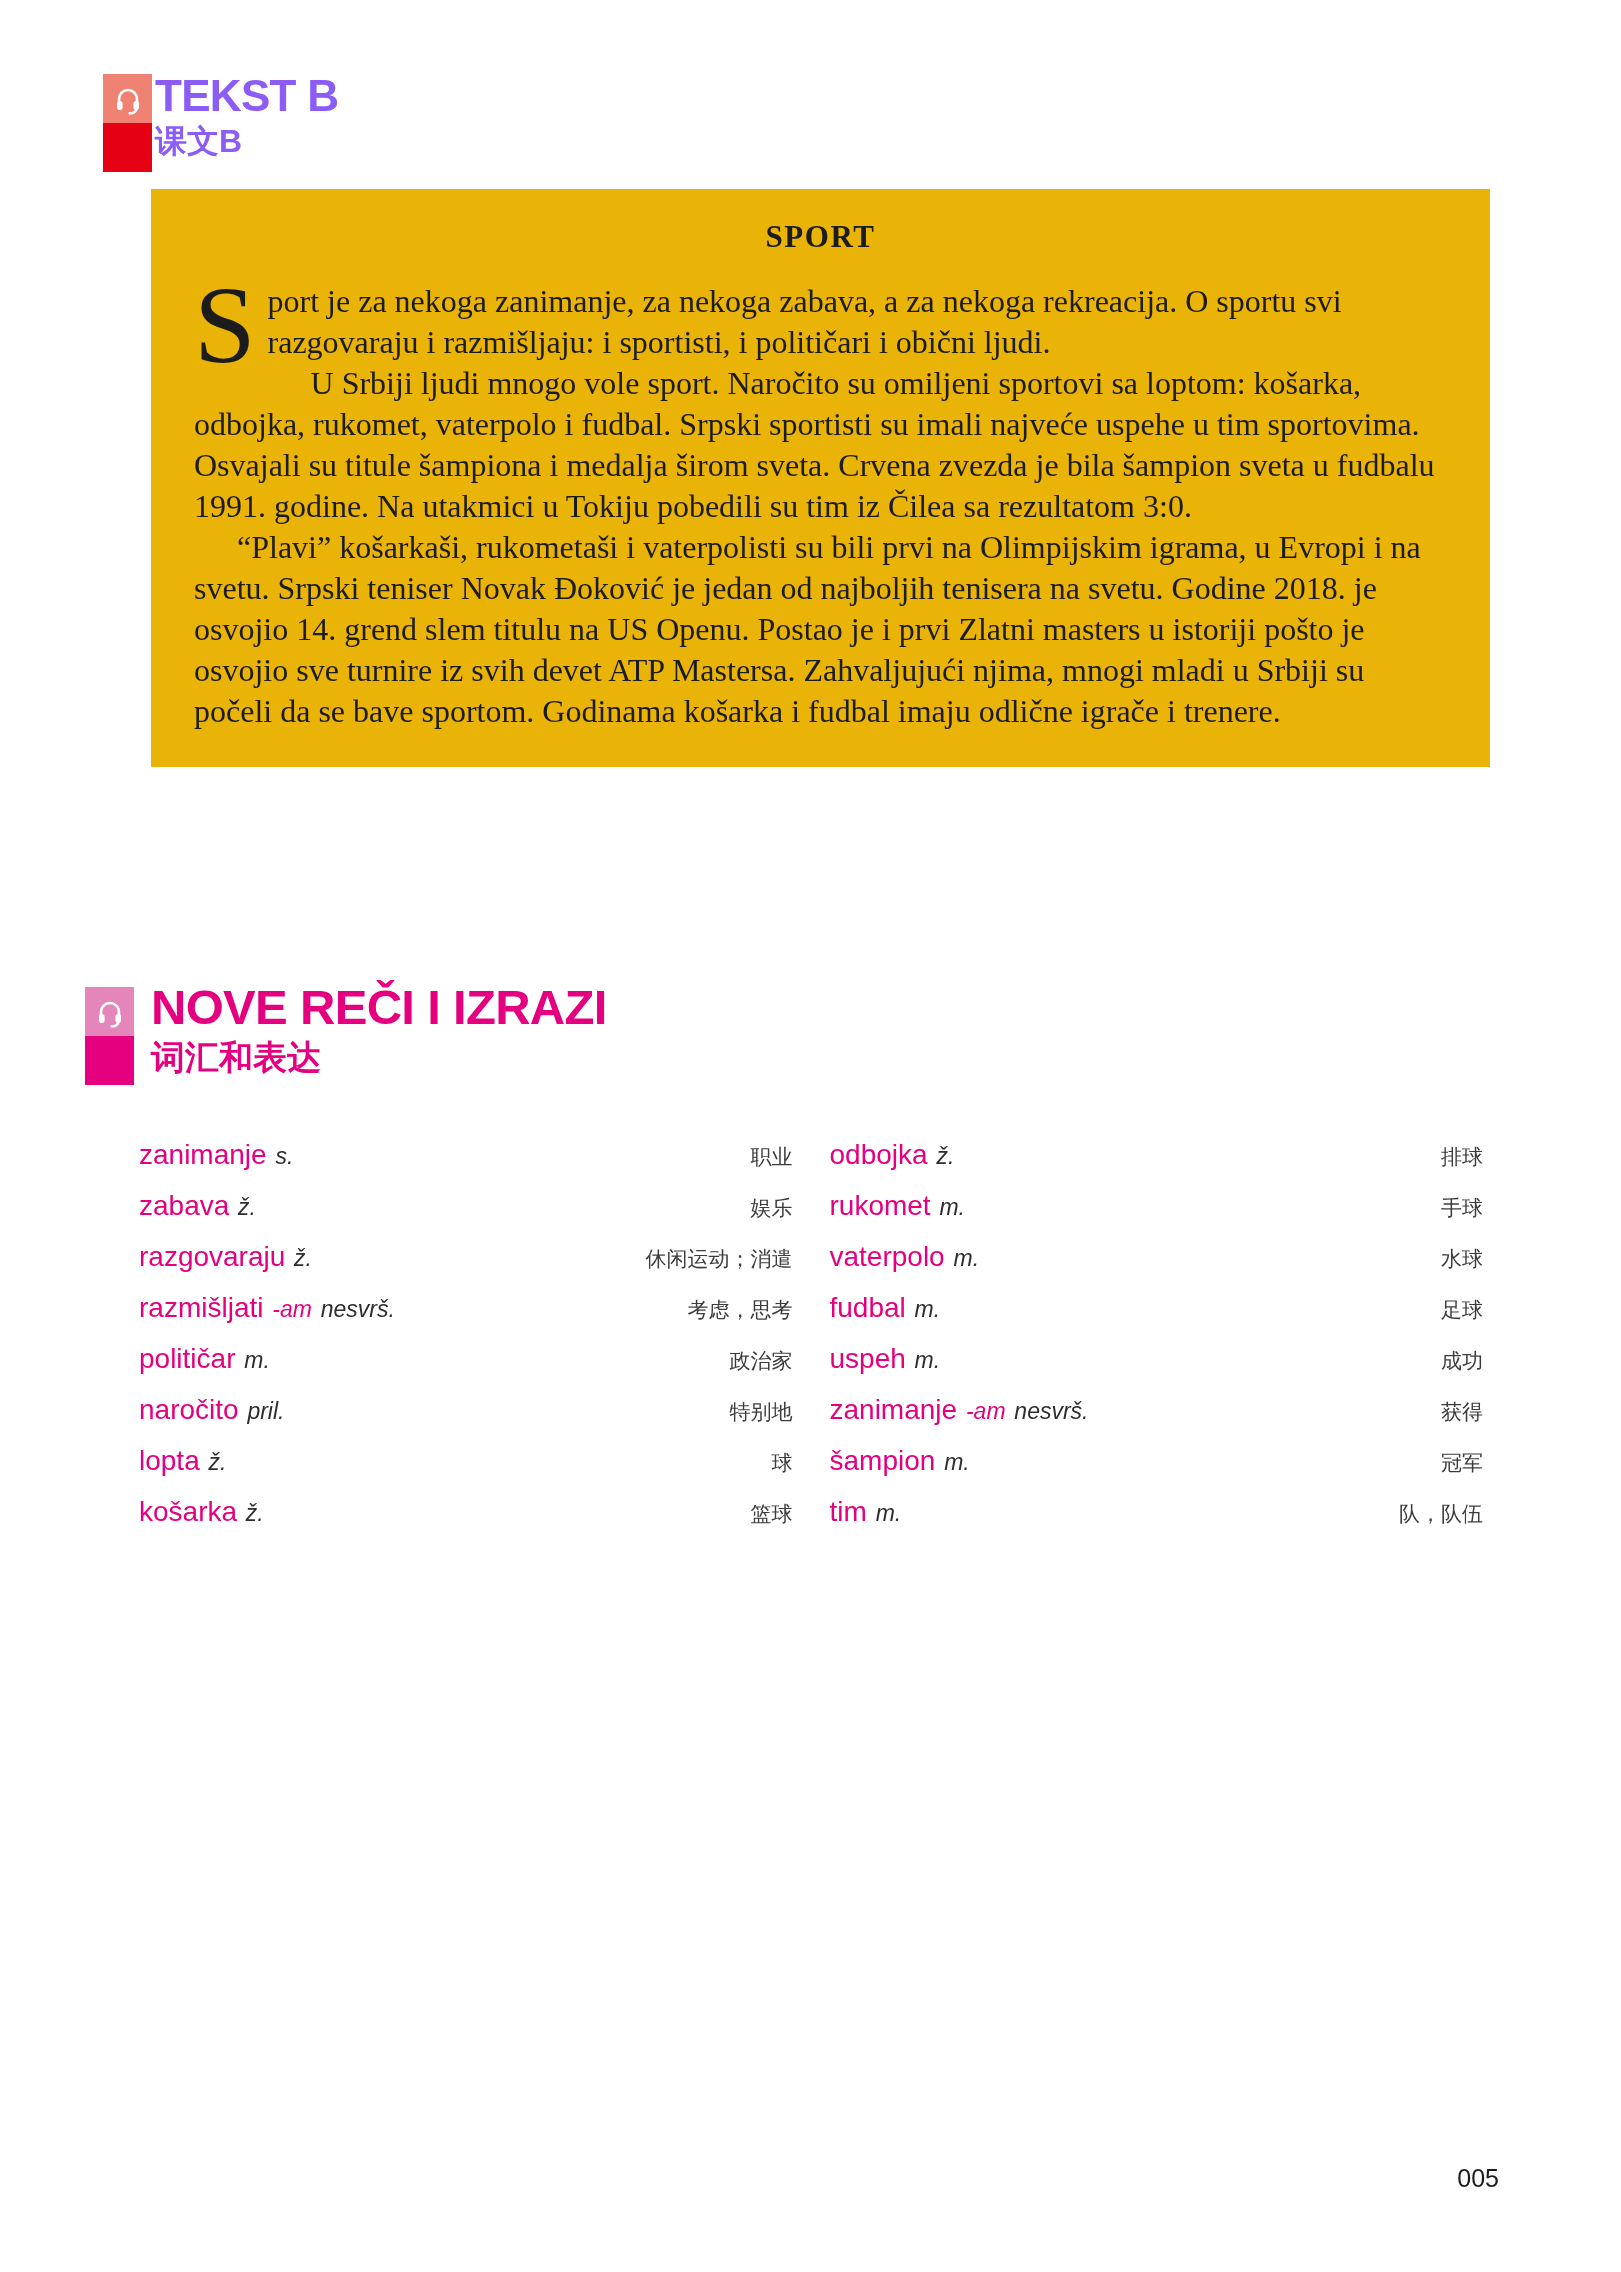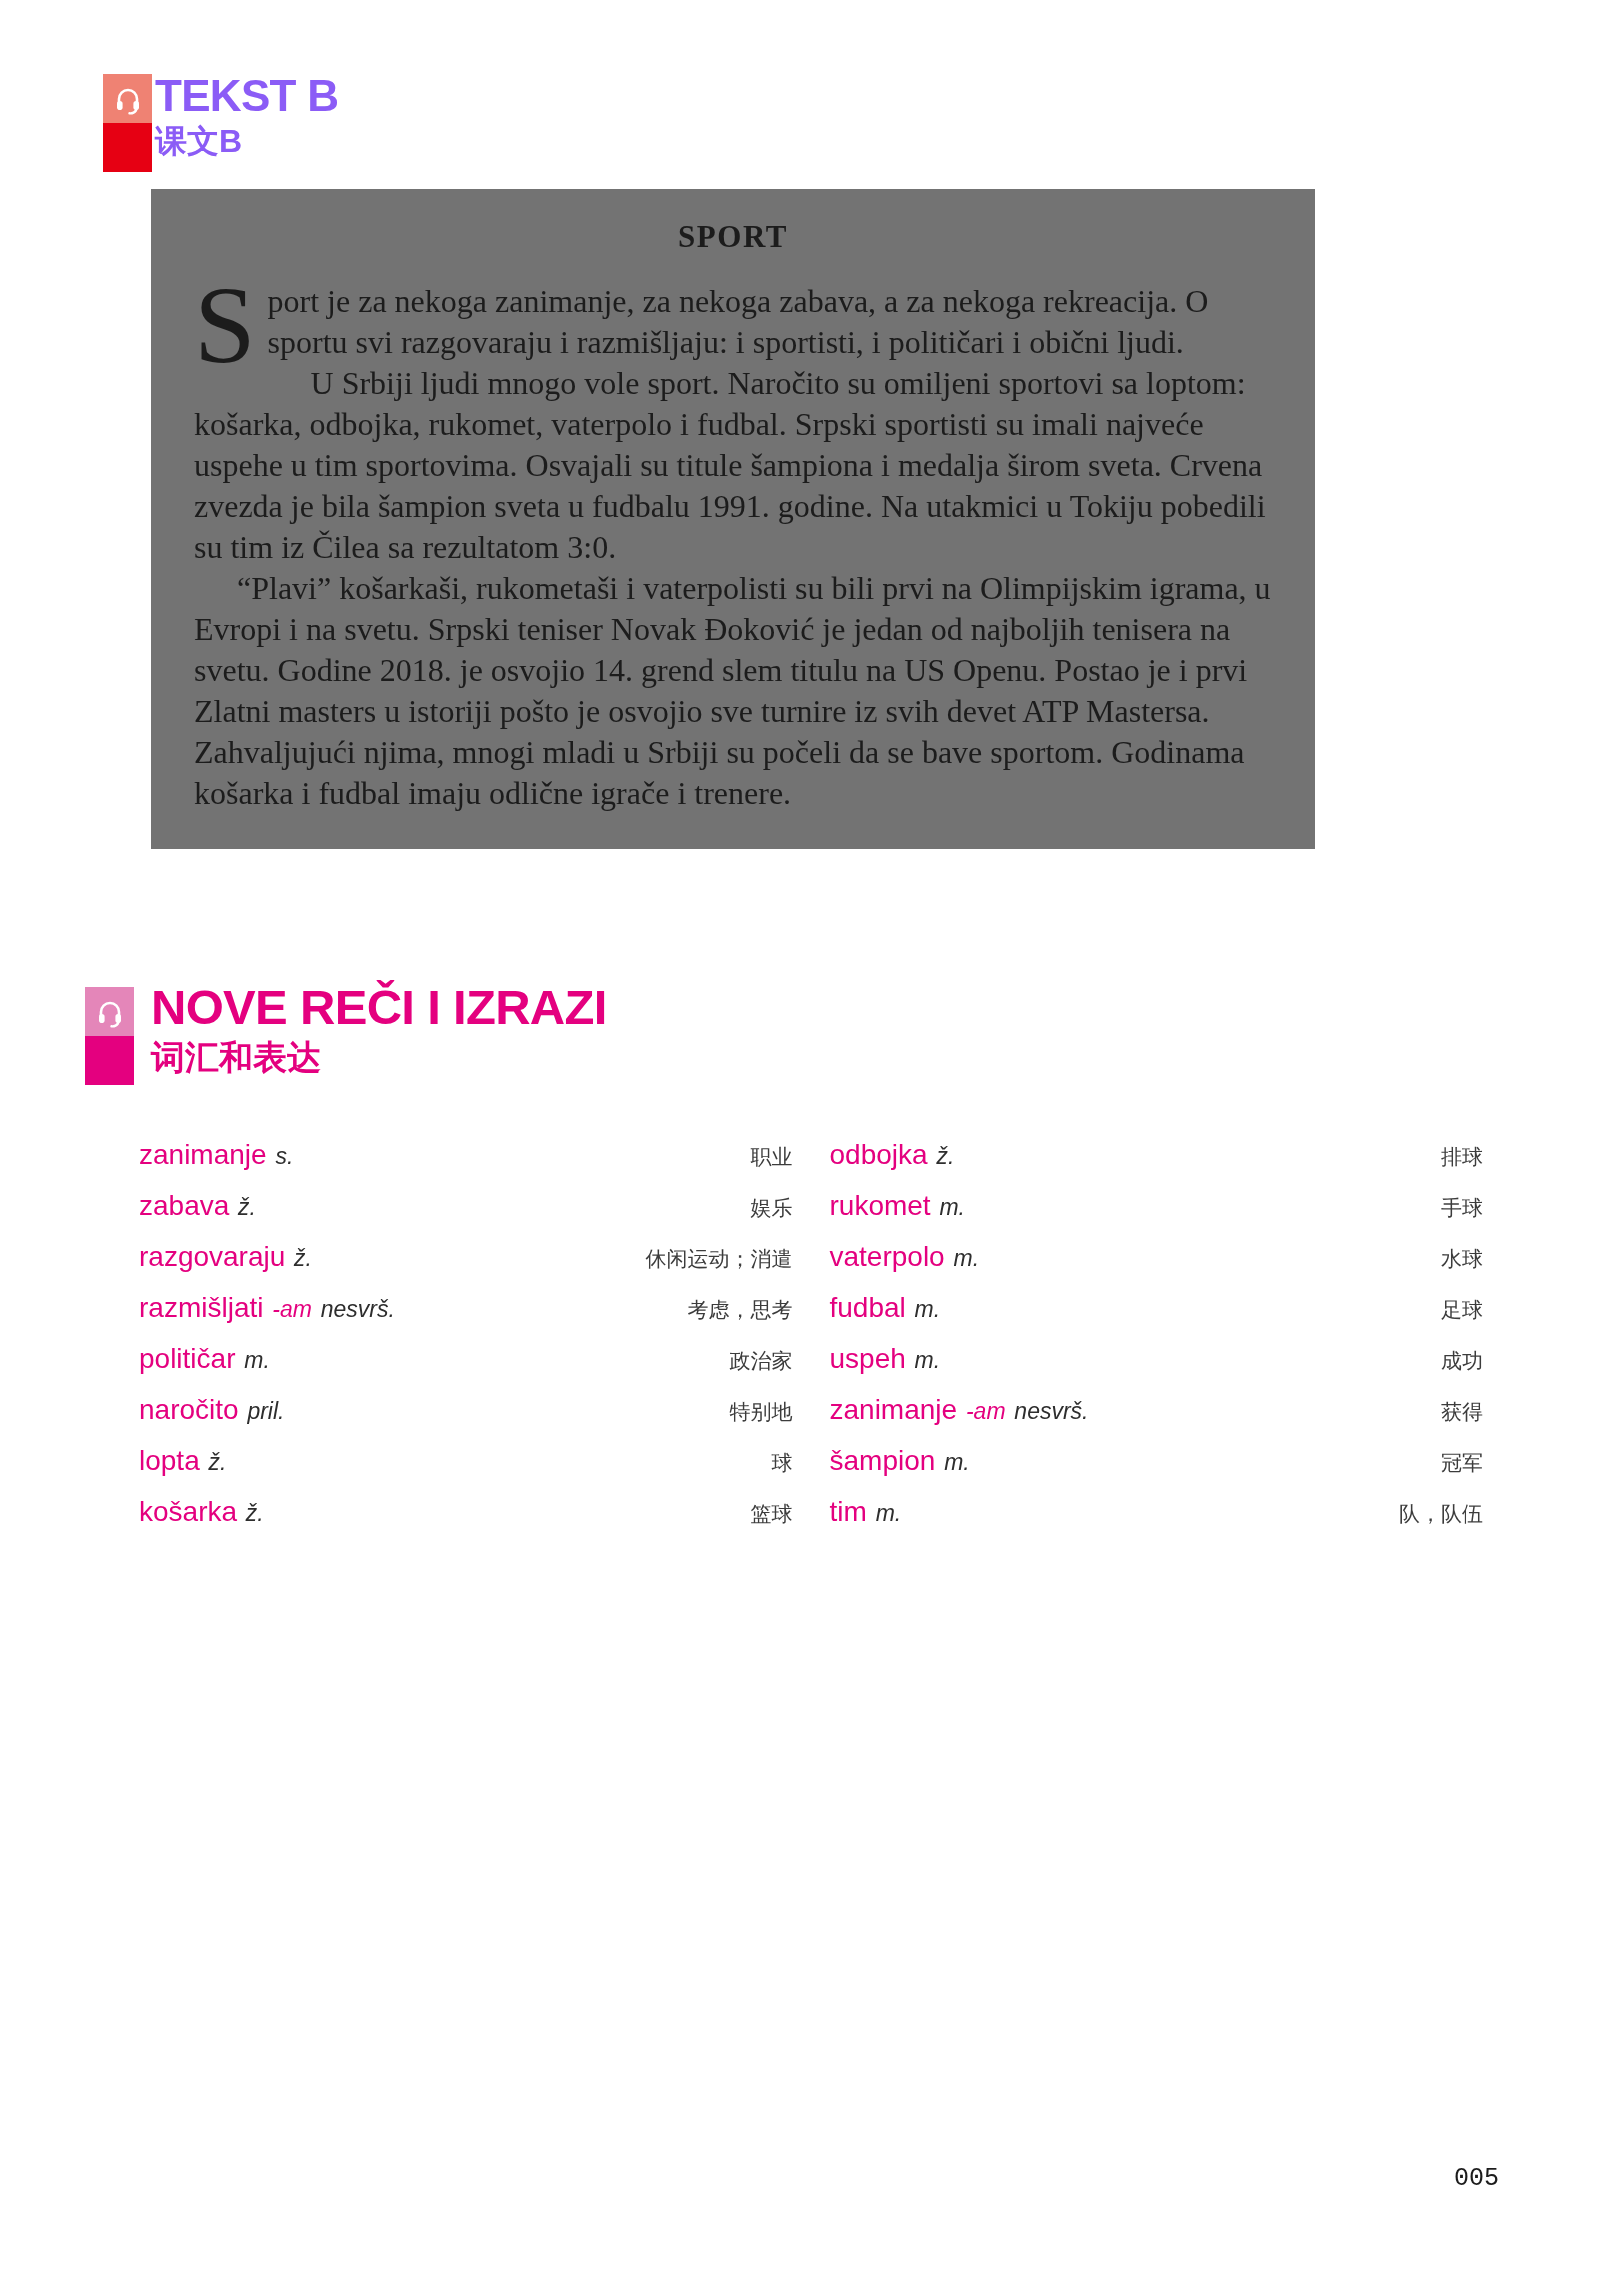--- a/index.html
+++ b/index.html
@@ -44,23 +44,23 @@
   #tekst-b-titles .hdr-sub   { font-size: 32px; line-height: 43px; }
 
   #nove-reci-titles { left: 144px; top: 980px; }
   #nove-reci-titles .hdr-title { font-size: 49px; line-height: 55px; }
   #nove-reci-titles .hdr-sub   { font-size: 34px; line-height: 44px; }
 
   
   .sport-box {
     position: absolute;
     left: 151px; top: 189px;
-    width: 1164px;
+    width: 1339px;
     box-sizing: border-box;
-    background: #737373;
+    background: #eab308;
     padding: 29.5px 43px 35px 43px;
   }
   .sport-title {
     margin: 0 0 26.5px 0;
     font-family: "Liberation Serif", serif;
     font-size: 31px;
     font-weight: bold;
     letter-spacing: 1.5px;
     text-align: center;
     color: #1c1c1c;
@@ -118,21 +118,21 @@
     font-family: "DejaVu Sans", sans-serif;
     font-size: 21px;
     color: #3c3c3c;
     white-space: nowrap;
   }
 
   
   .page-number {
     position: absolute;
     right: 122px; top: 2164px;
-    font-family: Liberation Mono, monospace;
+    font-family: Liberation Sans, sans-serif;
     font-size: 25px;
     color: #1c1c1c;
   }
 </style>
 </head>
 <body>
 
 <div class="page">
 
   <div class="icon-block red" style="left:103px; top:74px;">

